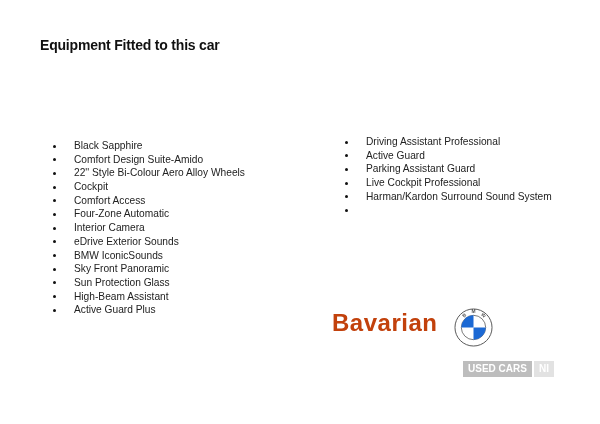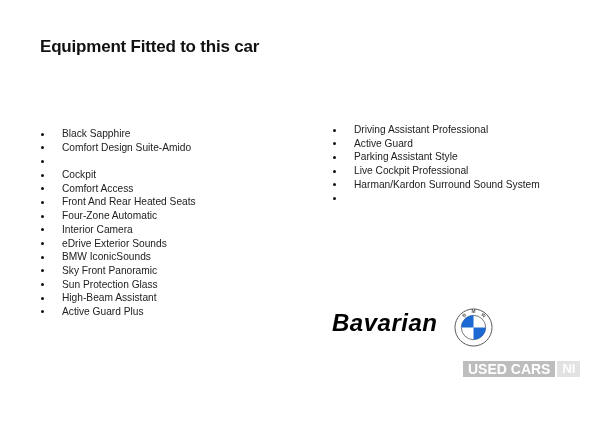--- a/index.html
+++ b/index.html
@@ -1,55 +1,54 @@
 <!DOCTYPE html>
 <html><head>
 <meta charset="utf-8">
 <style>
   html, body { margin:0; padding:0; }
   body { width:600px; height:424px; background:#ffffff; position:relative; overflow:hidden; font-family:"Liberation Sans", sans-serif; color:#1a1a1a; }
-  .title { position:absolute; left:40px; top:37px; font-size:17px; font-weight:bold; color:#111; letter-spacing:-0.2px; }
-  ul.list { position:absolute; margin:4px; padding:0; list-style:none; }
+  .title { position:absolute; left:40px; top:37px; font-size:14px; font-weight:bold; color:#111; letter-spacing:-0.2px; }
+  ul.list { position:absolute; margin:16px; padding:0; list-style:none; }
   ul.list li { position:relative; font-size:10.2px; line-height:13.7px; height:13.7px; color:#222; padding-left:21px; white-space:nowrap; }
   ul.list li .bullet { position:absolute; left:0; top:5.5px; width:3px; height:3px; background:#111; border-radius:50%; }
   ul.list li.bold { font-weight:bold; color:#111; }
   #left-list { left:37px; top:123px; }
   #right-list { left:329px; top:119px; }
-  .brand { position:absolute; left:332px; top:309px; font-size:24px; font-weight:bold; color:#000000; letter-spacing:0.5px;font-style:italic; }
+  .brand { position:absolute; left:332px; top:309px; font-size:24px; font-weight:bold; color:#c2410c; letter-spacing:0.5px; }
   .logo { position:absolute; left:454px; top:308px; width:39px; height:39px; }
   .badge { position:absolute; left:463px; top:361px; height:16px; display:flex; }
-  .badge .used { background:#bdbdbd; color:#fff; font-size:14px; font-weight:bold; padding:0 5px; line-height:16px; }
-  .badge .ni { background:#e2e2e2; color:#fff; font-size:13px; font-weight:bold; padding:0 5px; line-height:16px; margin-left:2px; }
+  .badge .used { background:#bdbdbd; color:#fff; font-size:10px; font-weight:bold; padding:0 5px; line-height:16px; }
+  .badge .ni { background:#e2e2e2; color:#fff; font-size:10px; font-weight:bold; padding:0 5px; line-height:16px; margin-left:2px; }
 </style>
 </head>
 <body>
 
 <div class="title">Equipment Fitted to this car</div>
 
 <ul class="list" id="left-list">
   <li><span class="bullet"></span><span>Black Sapphire</span></li>
   <li><span class="bullet"></span><span>Comfort Design Suite-Amido</span></li>
-  <li><span class="bullet"></span></li>
+  <li><span class="bullet"></span><span>22'' Style Bi-Colour Aero Alloy Wheels</span></li>
   <li><span class="bullet"></span><span>Cockpit</span></li>
   <li><span class="bullet"></span><span>Comfort Access</span></li>
-  <li><span class="bullet"></span><span>Front And Rear Heated Seats</span></li>
   <li><span class="bullet"></span><span>Four-Zone Automatic</span></li>
   <li><span class="bullet"></span><span>Interior Camera</span></li>
   <li><span class="bullet"></span><span>eDrive Exterior Sounds</span></li>
   <li><span class="bullet"></span><span>BMW IconicSounds</span></li>
   <li><span class="bullet"></span><span>Sky Front Panoramic</span></li>
   <li><span class="bullet"></span><span>Sun Protection Glass</span></li>
   <li><span class="bullet"></span><span>High-Beam Assistant</span></li>
   <li><span class="bullet"></span><span>Active Guard Plus</span></li>
 </ul>
 
 <ul class="list" id="right-list">
   <li><span class="bullet"></span><span>Driving Assistant Professional</span></li>
   <li><span class="bullet"></span><span>Active Guard</span></li>
-  <li><span class="bullet"></span><span>Parking Assistant Style</span></li>
+  <li><span class="bullet"></span><span>Parking Assistant Guard</span></li>
   <li><span class="bullet"></span><span>Live Cockpit Professional</span></li>
   <li><span class="bullet"></span><span>Harman/Kardon Surround Sound System</span></li>
   <li class="bold"><span class="bullet"></span></li>
 </ul>
 
 <div class="brand">Bavarian</div>
 
 <svg class="logo" viewBox="0 0 40 40">
   <circle cx="20" cy="20" r="19" fill="#fff" stroke="#555" stroke-width="1"></circle>
   <circle cx="20" cy="20" r="12.5" fill="#fff" stroke="#555" stroke-width="0.8"></circle>

